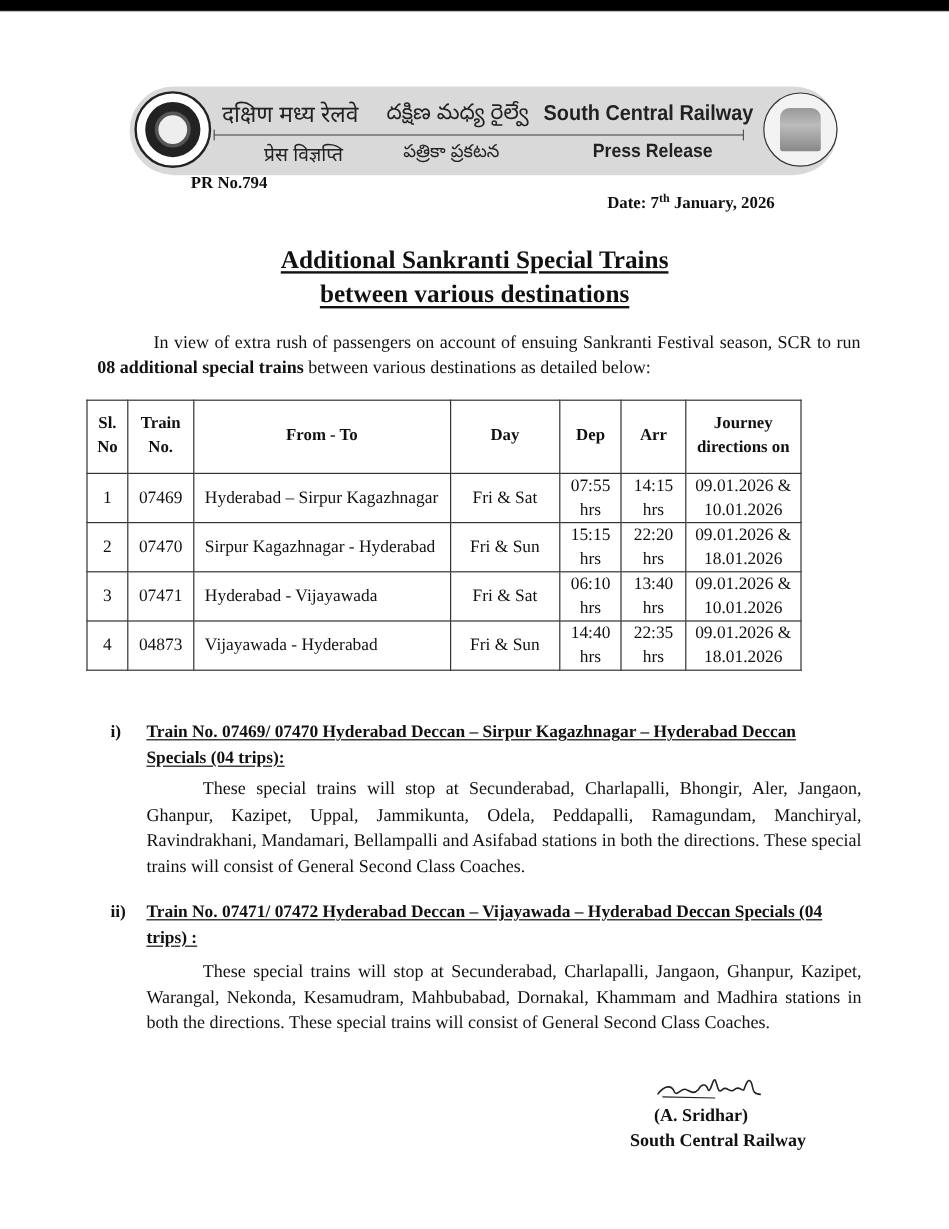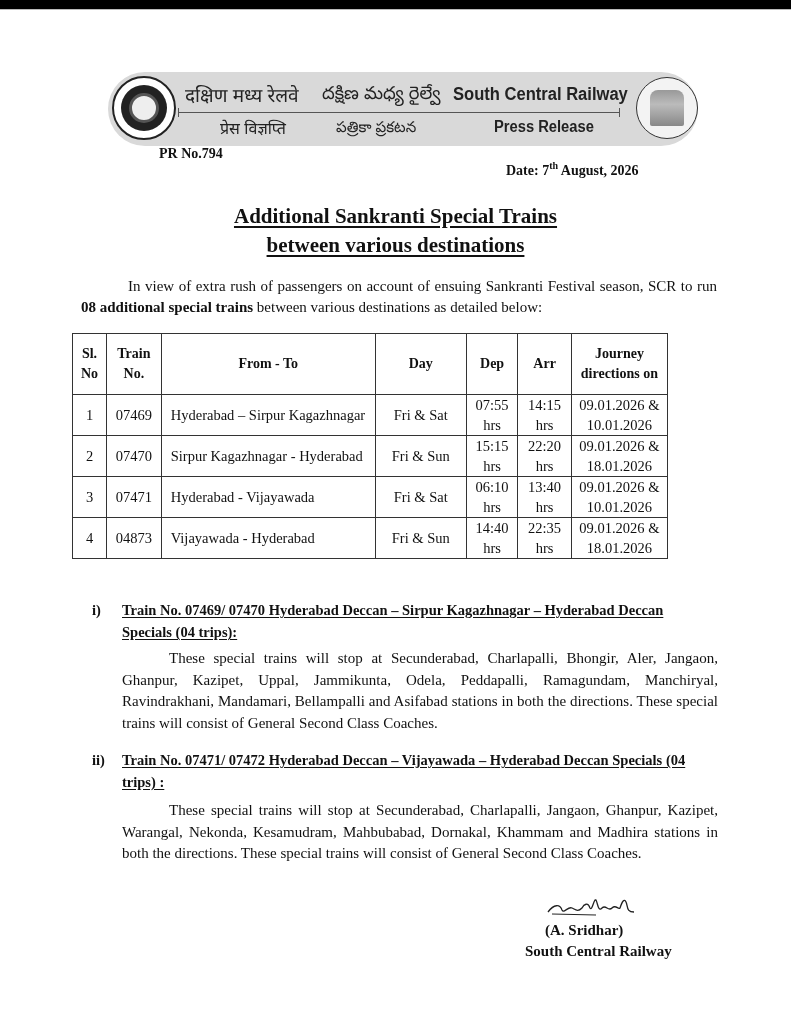--- a/index.html
+++ b/index.html
@@ -93,21 +93,21 @@
   </div>
 <div class="hd hd-hi">दक्षिण मध्य रेलवे</div>
 <div class="hd hd-te">దక్షిణ మధ్య రైల్వే</div>
 <div class="hd hd-en">South Central Railway</div>
 <div class="hd-rule"></div>
 <div class="hd hd-hi2">प्रेस विज्ञप्ति</div>
 <div class="hd hd-te2">పత్రికా ప్రకటన</div>
 <div class="hd hd-en2">Press Release</div>
 
 <div class="pr-no">PR No.794</div>
-<div class="date"><span>Date: 7</span><sup>th</sup><span> August, 2026</span></div>
+<div class="date"><span>Date: 7</span><sup>th</sup><span> January, 2026</span></div>
 
 <div class="title title1">Additional Sankranti Special Trains</div>
 <div class="title title2">between various destinations</div>
 
 <div class="intro"><span>In view of extra rush of passengers on account of ensuing Sankranti Festival season, SCR to run </span><b>08 additional special trains</b><span> between various destinations as detailed below:</span></div>
 
 <table class="trains">
   <colgroup>
     <col style="width:36px">
       <col style="width:57px">

